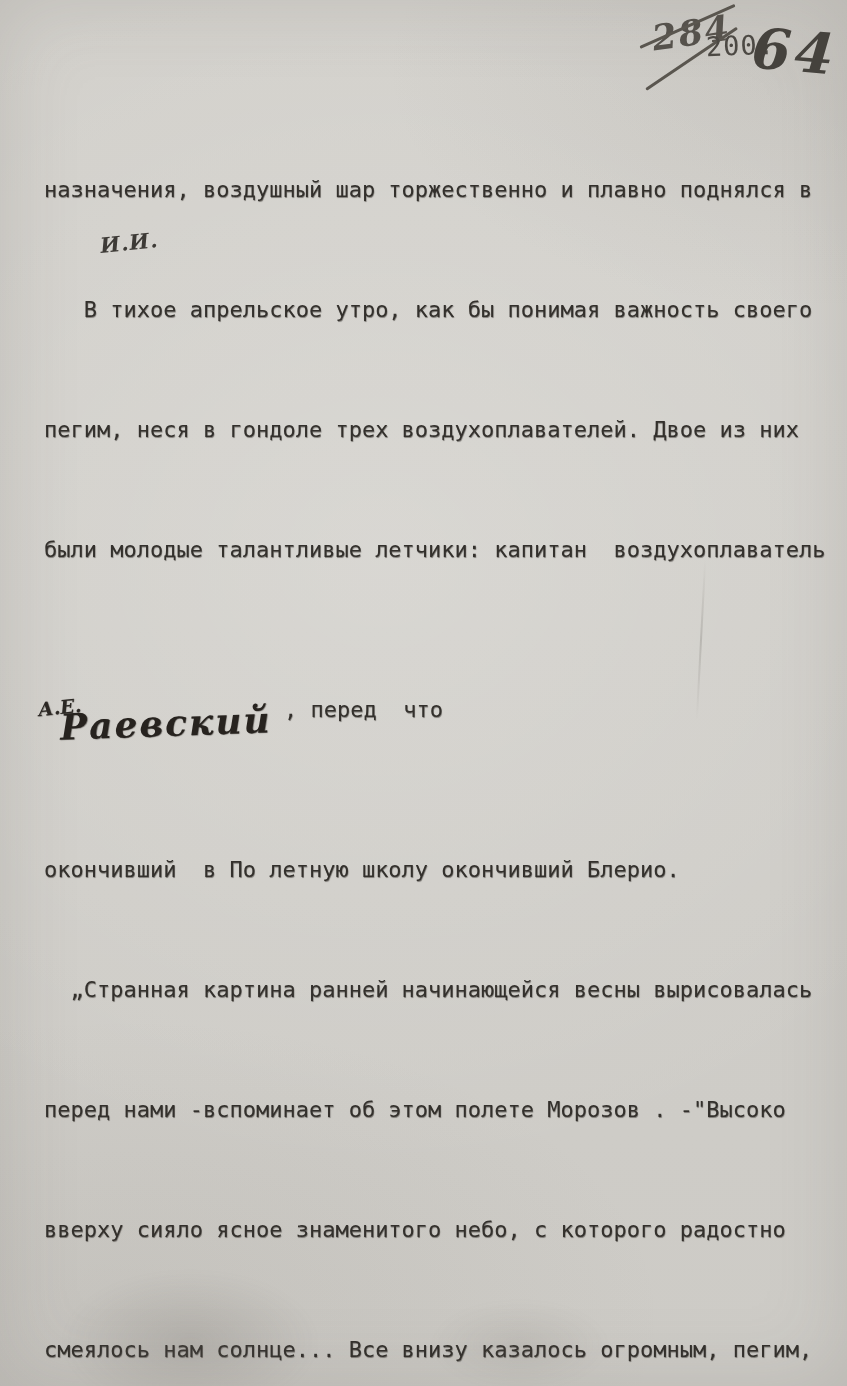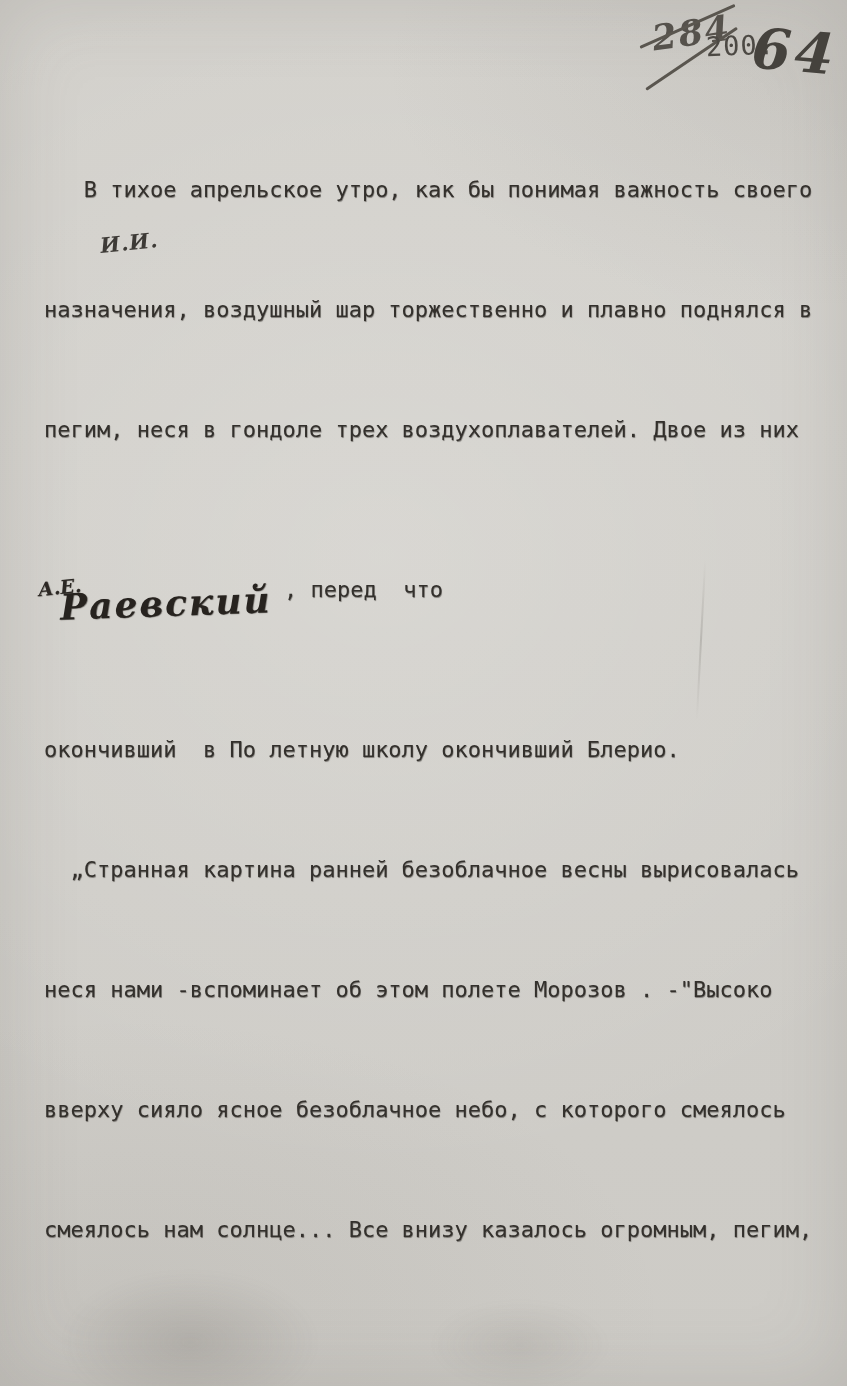--- a/index.html
+++ b/index.html
@@ -90,30 +90,31 @@
 
   <span class="num-crossed hw">284</span>
   <div class="strike-a"></div>
   <div class="strike-b"></div>
   <span class="num-typed">200.</span>
   <span class="num-big hw">64</span>
 
   <span class="shabsky-initials hw">И.И.</span>
 
   <div class="typed">
+    <div class="line">назначения, воздушный шар торжественно и плавно поднялся в</div>
     <div class="line">   В тихое апрельское утро, как бы понимая важность своего</div>
-    <div class="line">назначения, воздушный шар торжественно и плавно поднялся в</div>
     <div class="line">пегим, неся в гондоле трех воздухоплавателей. Двое из них</div>
+    <div class="line">были молодые талантливые летчики: капитан  воздухоплаватель</div>
 
     <div class="line"><span class="name-slot"><span class="raevsky-initials hw">А.Е.</span><span class="raevsky-name hw">Раевский</span></span><span>, перед  что</span></div>
 
     <div class="line">окончивший  в По летную школу окончивший Блерио.</div>
-    <div class="line">  „Странная картина ранней безоблачное весны вырисовалась</div>
-    <div class="line">неся нами -вспоминает об этом полете Морозов . -"Высоко</div>
-    <div class="line">вверху сияло ясное безоблачное небо, с которого смеялось</div>
+    <div class="line">  „Странная картина ранней начинающейся весны вырисовалась</div>
+    <div class="line">перед нами -вспоминает об этом полете Морозов . -"Высоко</div>
+    <div class="line">вверху сияло ясное знаменитого небо, с которого радостно</div>
     <div class="line">смеялось нам солнце... Все внизу казалось огромным, пегим,</div>
     
     
 
     
     
 
     
     
     

